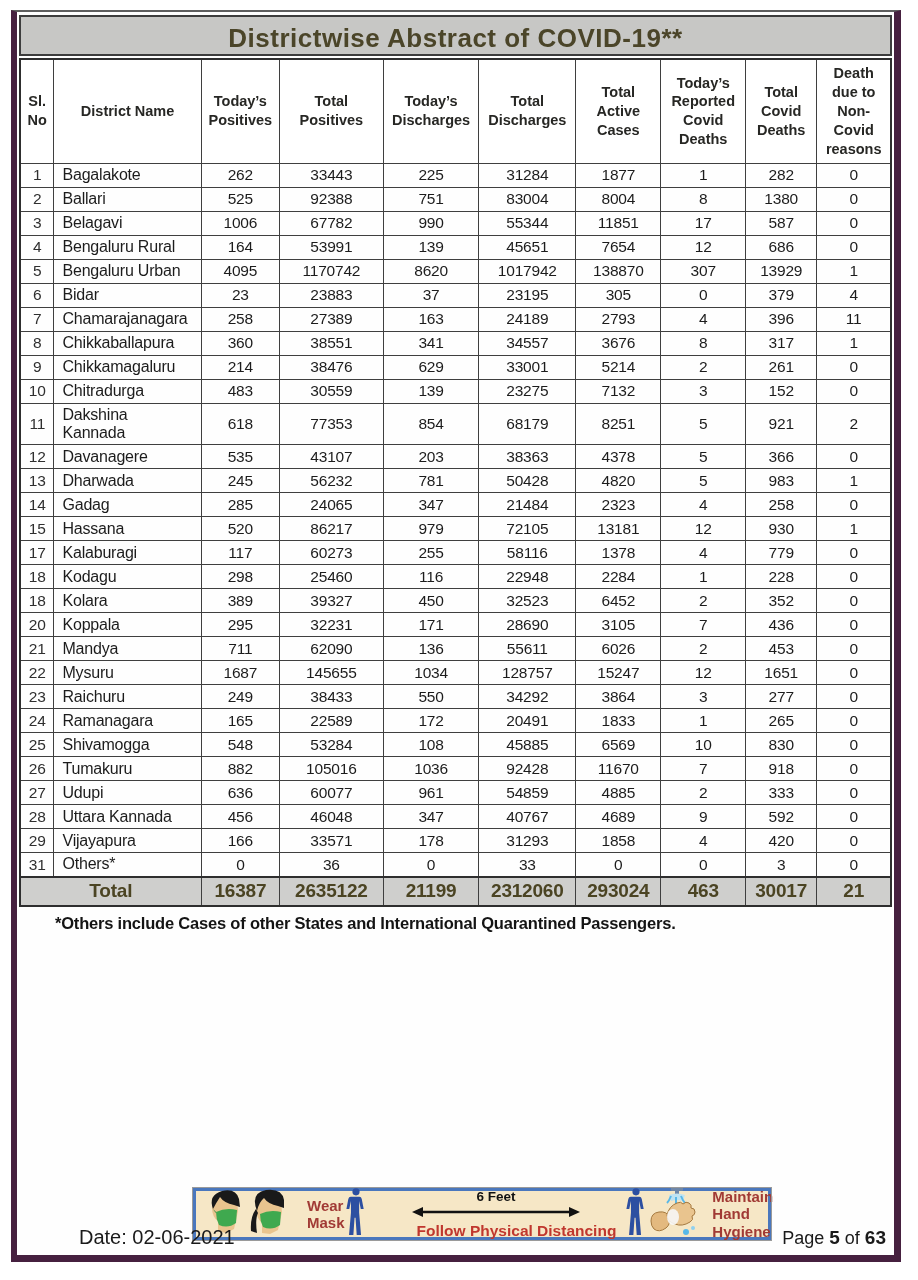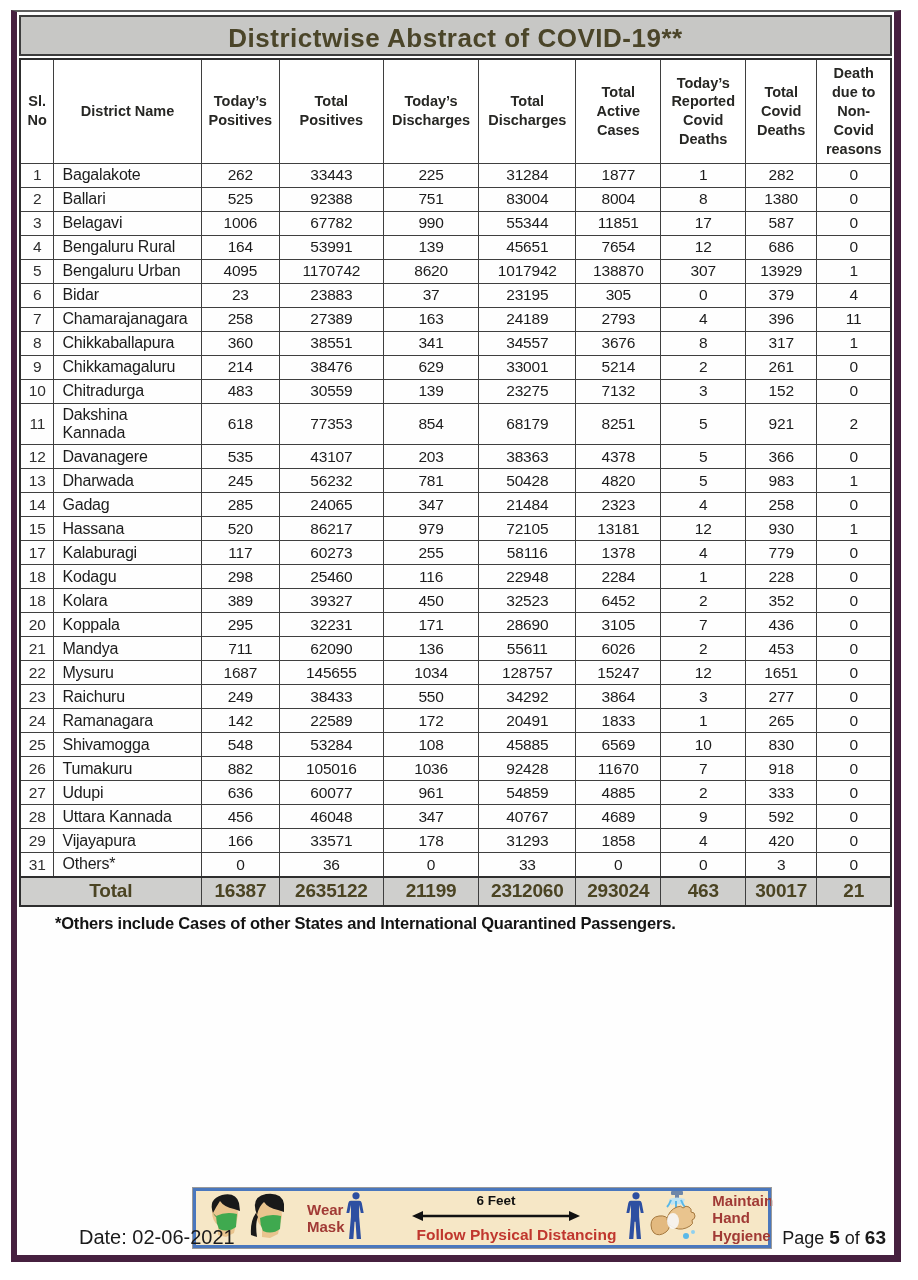--- a/index.html
+++ b/index.html
@@ -47,21 +47,21 @@
   table.covid td.sl{color:#2f2f2f;}
   table.covid tr.total-row td{
     background:#cfcfcd;font-weight:bold;font-size:19px;color:#4b4423;
     height:29px;border-top:2.5px solid #2e2e2e;
   }
   .footnote{
     margin:7px 0 0 38px;font-size:16.5px;font-weight:bold;color:#141414;
     letter-spacing:-0.2px;
   }
   .banner{
-    position:absolute;left:176px;top:1176px;width:578px;height:60px;
+    position:absolute;left:176px;top:1176px;width:578px;height:52px;
     background:#f6e7c6;border:3px solid #4a77bd;outline:1px solid #9a9a9a;
     box-sizing:border-box;display:flex;align-items:center;
     justify-content:space-between;padding:2px 8px;
   }
   .banner .sec{display:flex;align-items:center;gap:7px;height:100%;}
   .banner .vdiv{width:2.5px;height:40px;background:#222;}
   .red-label{
     color:#a13a35;font-weight:bold;font-size:15px;line-height:1.15;
     white-space:pre-line;
   }
@@ -390,21 +390,21 @@
           <td>550</td>
           <td>34292</td>
           <td>3864</td>
           <td>3</td>
           <td>277</td>
           <td>0</td>
         </tr>
         <tr>
           <td class="sl">24</td>
           <td class="district">Ramanagara</td>
-          <td>142</td>
+          <td>165</td>
           <td>22589</td>
           <td>172</td>
           <td>20491</td>
           <td>1833</td>
           <td>1</td>
           <td>265</td>
           <td>0</td>
         </tr>
         <tr>
           <td class="sl">25</td>

